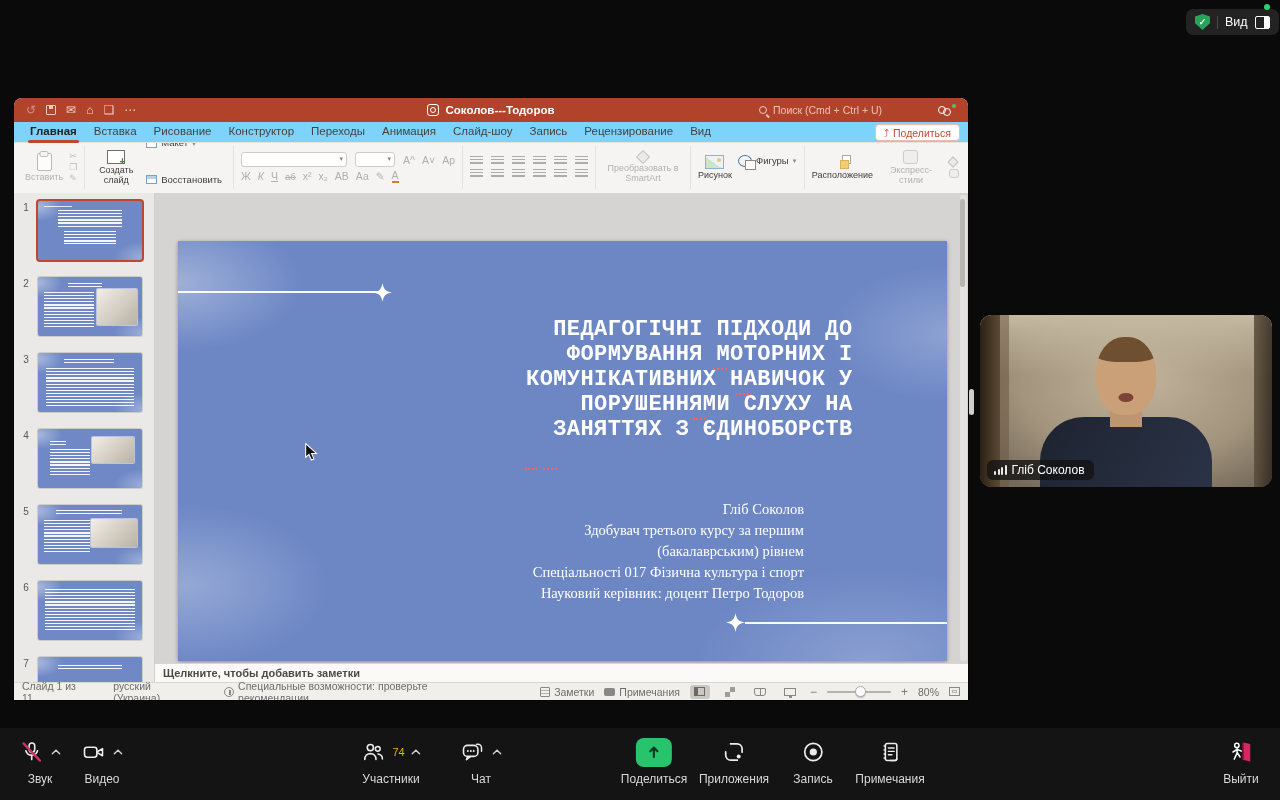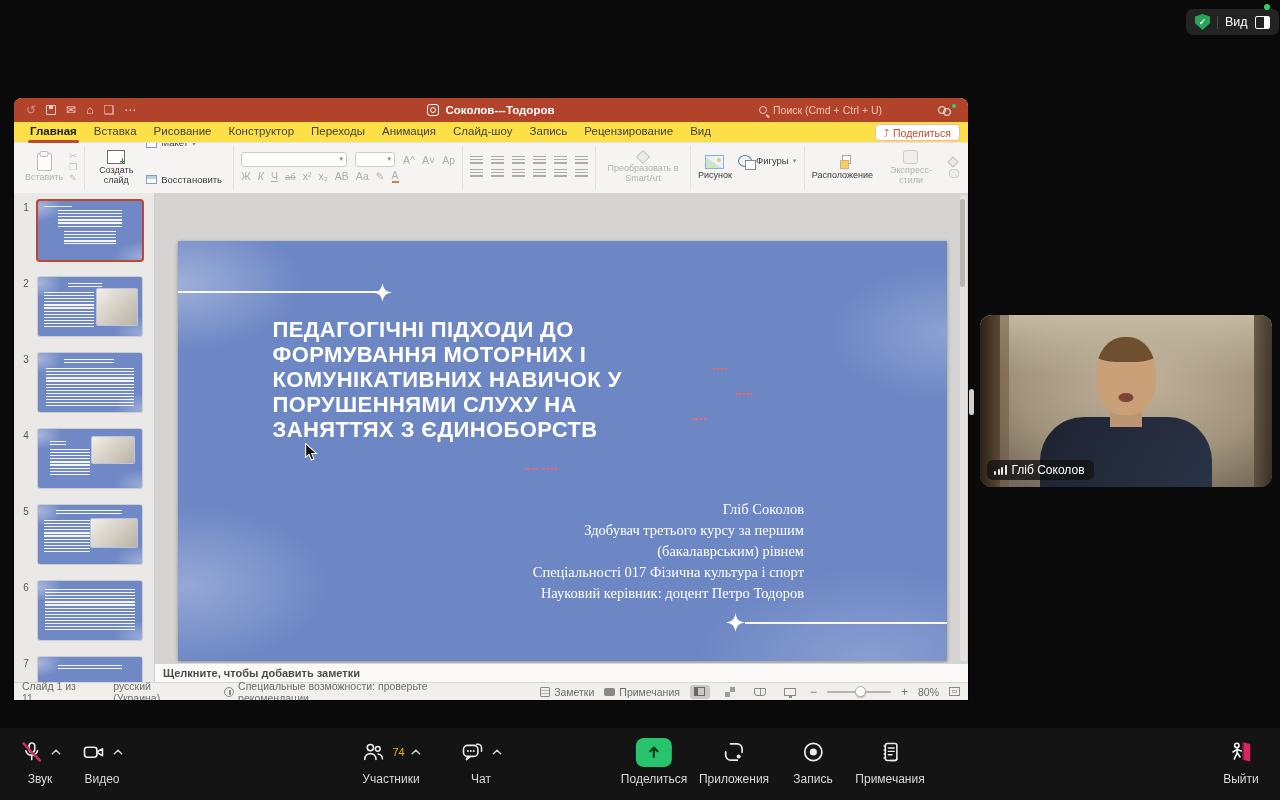--- a/index.html
+++ b/index.html
@@ -28,21 +28,21 @@
   .ppticon::after { content:''; position:absolute; left:2px; top:2px; width:4px; height:4px; border:1.5px solid #fff; border-radius:50%; }
   .tb-search { position:absolute; left:745px; display:flex; gap:6px; align-items:center; color:rgba(255,232,225,.75); font-size:10.5px; }
   .mag { width:8px; height:8px; border:1.5px solid rgba(255,232,225,.8); border-radius:50%; position:relative; }
   .mag::after { content:''; position:absolute; left:7px; top:7px; width:4px; height:1.5px; background:rgba(255,232,225,.8); transform:rotate(45deg); transform-origin:0 0; }
   .tb-people { position:absolute; right:12px; display:flex; align-items:center; }
   .pc1,.pc2 { width:8px; height:8px; border:1.4px solid #fff; border-radius:50%; }
   .pc2 { margin-left:-3px; margin-top:4px; }
   .tb-gdot { width:4px; height:4px; background:#35d16a; border-radius:50%; margin-left:1px; margin-top:-8px; }
 
   
-  .tabs { height:21px; background:#fde047; display:flex; align-items:center; padding-left:16px; gap:17px; font-size:11.5px; color:#45423f; position:relative; flex:none; border-bottom:1px solid #e6e3e0; }
+  .tabs { height:21px; background:#7dd3fc; display:flex; align-items:center; padding-left:16px; gap:17px; font-size:11.5px; color:#45423f; position:relative; flex:none; border-bottom:1px solid #e6e3e0; }
   .tab { position:relative; cursor:default; line-height:1; }
   .tab.active { color:#201e1d; font-weight:700; }
   .tab.active::after { content:''; position:absolute; left:-2px; right:-2px; bottom:-5px; height:3px; background:#c0462e; border-radius:2px; }
   .share-btn { position:absolute; right:8px; top:2px; height:17px; display:flex; align-items:center; gap:4px; background:#fff; border:1px solid #edbcac; border-radius:4px; padding:0 8px; color:#c2492f; font-size:10.5px; }
 
   
   .ribbon { height:50px; background:#f6f4f2; display:flex; flex:none; padding:3px 2px 4px 4px; }
   .rg { display:flex; align-items:center; padding:0 7px; border-right:1px solid #e4e1dd; gap:6px; }
   .rg:last-child { border-right:none; }
   .col { display:flex; flex-direction:column; justify-content:center; gap:3px; }
@@ -97,22 +97,22 @@
   .slide { position:absolute; left:23px; top:48px; width:769px; height:420px; box-shadow:0 1px 4px rgba(0,0,0,.35);
     background:
       radial-gradient(ellipse 200px 110px at 0% 10%, rgba(255,255,255,.34), transparent 62%),
       radial-gradient(ellipse 230px 130px at 1% 82%, rgba(255,255,255,.28), transparent 62%),
       radial-gradient(ellipse 190px 110px at 100% 22%, rgba(255,255,255,.22), transparent 62%),
       radial-gradient(ellipse 280px 150px at 90% 100%, rgba(255,255,255,.2), transparent 62%),
       #6d87c5; }
   .deco-tl { position:absolute; left:0; top:50px; width:204px; height:1.5px; background:rgba(255,255,255,.95); }
   .deco-br { position:absolute; left:567px; right:0; top:381px; height:1.5px; background:rgba(255,255,255,.95); }
   .spark { position:absolute; }
-  .slide-title { position:absolute; top:76px; left:50%; transform:translateX(-50%); width:580px; text-align:left;
-    font-family:Liberation Sans, sans-serif; font-weight:600; font-size:22px; line-height:25px; color:#fff; letter-spacing:.4px; }
+  .slide-title { position:absolute; top:76px; left:50%; transform:translateX(-50%); width:580px; text-align:right;
+    font-family:Liberation Mono, monospace; font-weight:600; font-size:22px; line-height:25px; color:#fff; letter-spacing:.4px; }
   .slide-sub { position:absolute; top:258px; right:143px; text-align:right; font-family:"Liberation Serif", serif; font-size:14.5px; line-height:21px; color:#fff; }
   .squig { position:absolute; height:0; border-bottom:2px dotted #ff5f5f; }
 
   .cursor { position:absolute; left:150px; top:250px; }
 
   
   .notesbar { height:19px; background:#fbfaf9; border-top:1px solid #d8d5d2; font-size:11px; font-weight:700; color:#4c4a48; display:flex; align-items:center; padding-left:8px; flex:none; }
   .statusbar { height:18px; background:#f1efec; border-top:1px solid #d8d5d2; display:flex; align-items:center; font-size:10.5px; color:#6f6d6a; padding:0 8px; flex:none; gap:24px; }
   .sb-left { display:flex; gap:24px; align-items:center; }
   .sb-acc { display:flex; gap:4px; align-items:center; }

